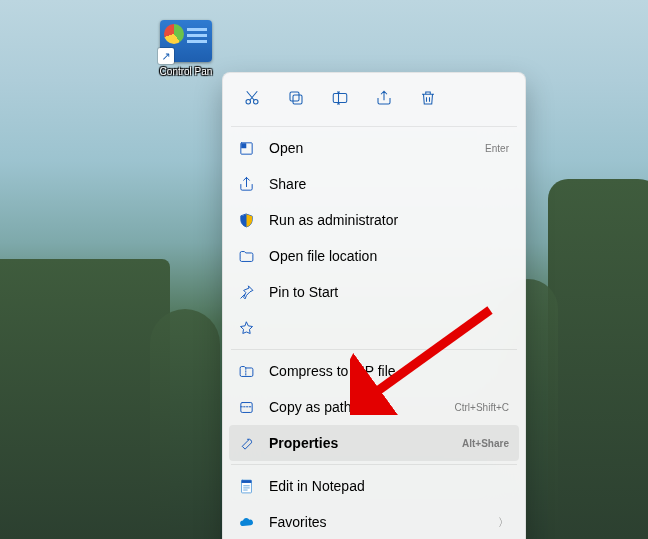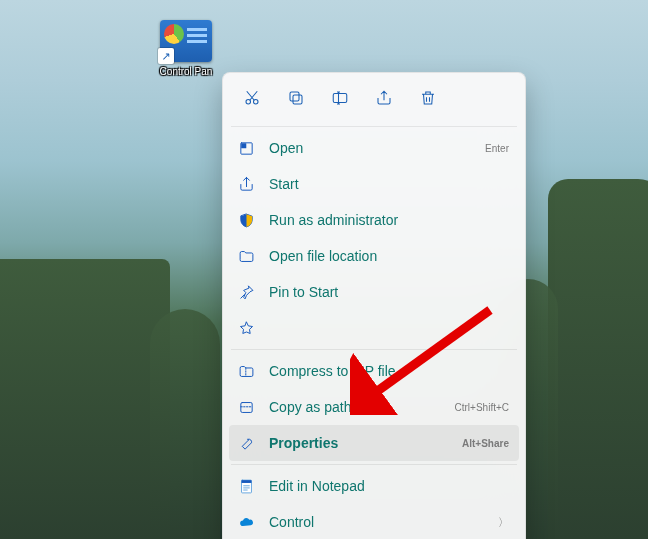--- a/index.html
+++ b/index.html
@@ -139,21 +139,21 @@
   .item .ico {
     width: 18px;
     height: 18px;
     display: flex;
     align-items: center;
     justify-content: center;
     color: #185abd;
     flex-shrink: 0;
   }
   .item .ico svg { width: 17px; height: 17px; stroke: currentColor; fill: none; stroke-width: 1.4; stroke-linejoin: round; stroke-linecap: round; }
-  .item .txt { flex: 1; color: #0f766e; }
+  .item .txt { flex: 1; color: #000000; }
   .item .hint { color: #7a7a7a; font-size: 10px; }
   .item .chev { color: #7a7a7a; font-size: 11px; }
 
   
   .arrow {
     position: absolute;
     left: 350px;
     top: 305px;
     width: 150px;
     height: 110px;
@@ -233,21 +233,21 @@
       <span class="hint">Enter</span>
     </div>
 
     <div class="item">
       <span class="ico">
         <svg viewBox="0 0 24 24">
             <path d="M4 12v6a2 2 0 0 0 2 2h12a2 2 0 0 0 2-2v-6"></path>
             <path d="M16 6l-4-4-4 4M12 2v13"></path>
           </svg>
       </span>
-      <span class="txt">Start</span>
+      <span class="txt">Share</span>
     </div>
 
     <div class="item">
       <span class="ico">
         <svg viewBox="0 0 24 24">
             <path d="M12 3l8 3v5c0 5-3.5 9-8 10-4.5-1-8-5-8-10V6z" fill="#185abd" stroke="#185abd"></path>
             <path d="M12 3v18" stroke="#fff" stroke-width="0"></path>
             <path d="M12 3l8 3v5c0 5-3.5 9-8 10z" fill="#f3b500" stroke="none"></path>
           </svg>
       </span>
@@ -325,21 +325,21 @@
       </span>
       <span class="txt">Edit in Notepad</span>
     </div>
 
     <div class="item">
       <span class="ico">
         <svg viewBox="0 0 24 24">
             <path d="M7 17a4 4 0 0 1 0-8 5 5 0 0 1 9-1 4 4 0 0 1 2 8z" fill="#0a84d8" stroke="none"></path>
           </svg>
       </span>
-      <span class="txt">Control</span>
+      <span class="txt">Favorites</span>
       <span class="chev">〉</span>
     </div>
 
   </div>
 
   <svg class="arrow" viewBox="0 0 150 110">
     <defs>
       <marker id="ah" markerWidth="12" markerHeight="12" refX="2" refY="5" orient="auto">
         <path d="M0,0 L10,5 L0,10 z" fill="#e30000"></path>
       </marker>

